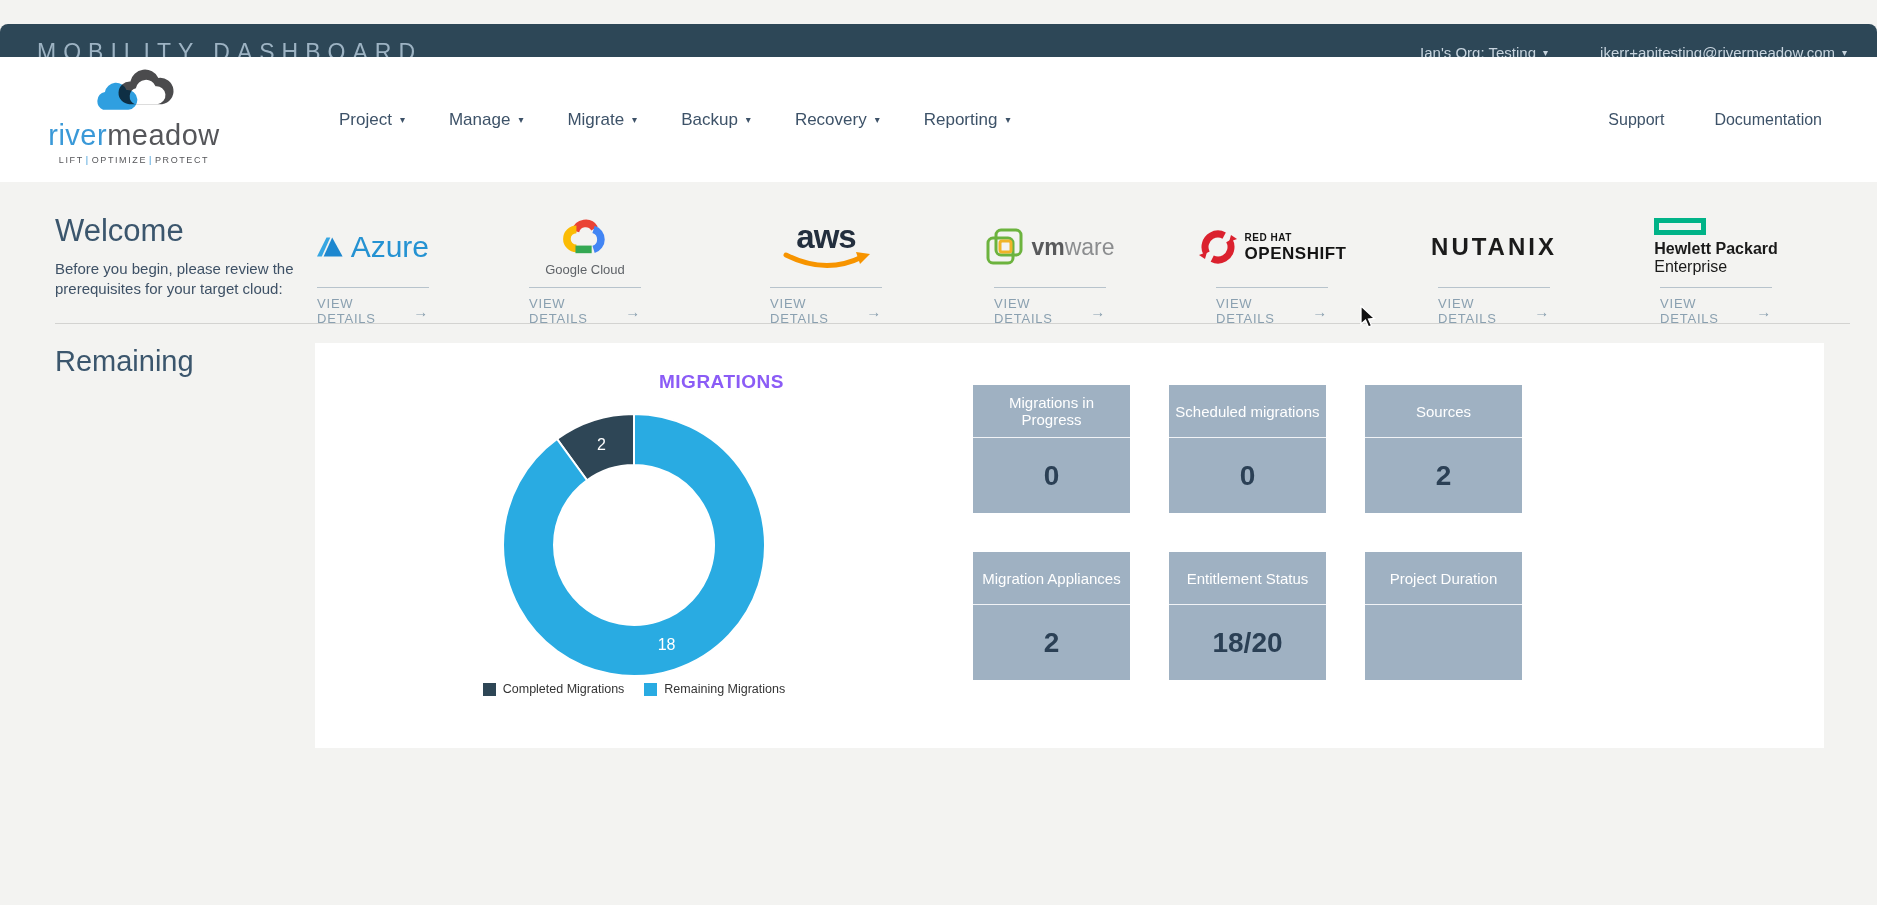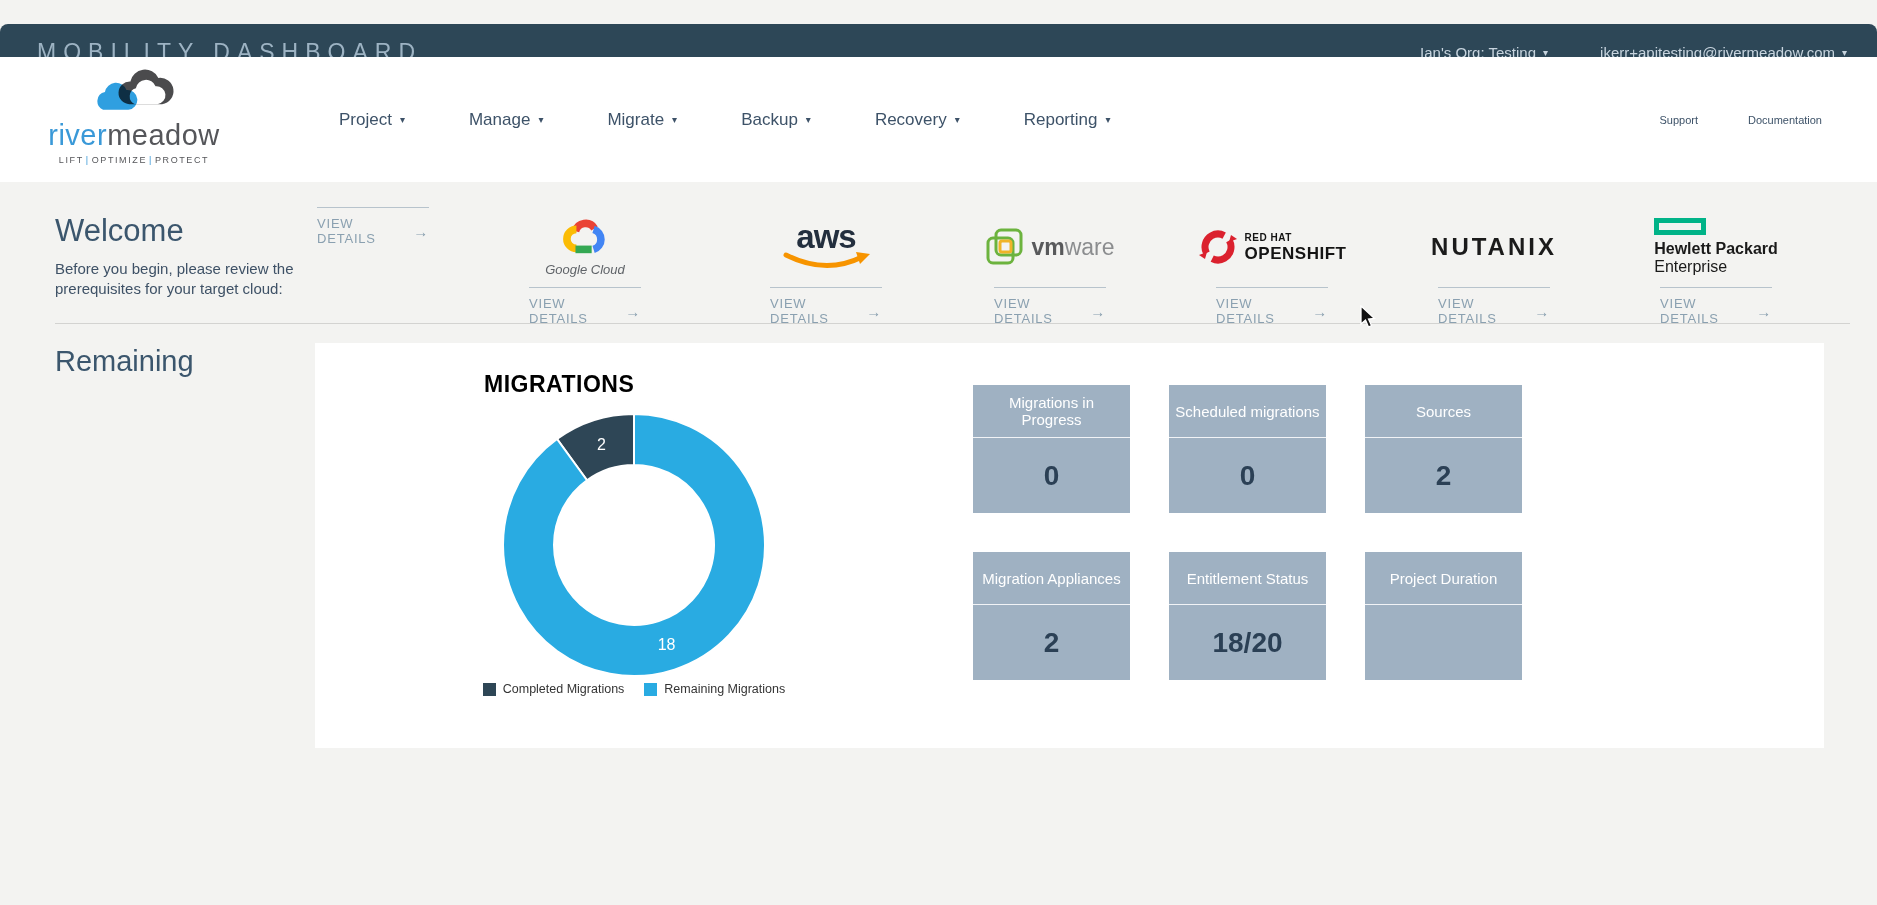--- a/index.html
+++ b/index.html
@@ -16,40 +16,40 @@
   .caret { font-size:10px; color:#c7d4de; }
 
   
   .navbar { position:absolute; left:0; top:57px; width:1877px; height:125px; background:#ffffff; }
   .logo-block { position:absolute; left:44px; top:4px; width:180px; text-align:center; }
   .brand { font-size:29px; letter-spacing:0.5px; line-height:1; margin-top:-4px; }
   .brand-blue { color:#3a99d8; }
   .brand-dark { color:#55565a; }
   .tagline { margin-top:5px; font-size:9px; letter-spacing:1.6px; color:#55565a; }
   .tagline .pipe { color:#3a99d8; padding:0 2px; }
-  .nav-menus { position:absolute; left:339px; top:0; height:125px; display:flex; align-items:center; gap:64px; }
+  .nav-menus { position:absolute; left:339px; top:0; height:125px; display:flex; align-items:center; gap:44px; }
   .nav-item { display:flex; align-items:center; gap:8px; font-size:17px; color:#3d5268; cursor:pointer; }
   .nav-item .caret { color:#3d5268; }
   .nav-links { position:absolute; right:55px; top:0; height:125px; display:flex; align-items:center; gap:50px; }
-  .nav-link { font-size:11px; color:#3d5268; cursor:pointer; }
+  .nav-link { font-size:16px; color:#3d5268; cursor:pointer; }
 
   
   .welcome-heading { position:absolute; left:55px; top:213px; font-size:31px; color:#3b566d; }
   .welcome-sub { position:absolute; left:55px; top:259px; width:252px; font-size:15px; line-height:1.3; color:#3e5166; }
 
   .provider { position:absolute; top:207px; width:112px; }
   .logo-area { height:80px; display:flex; align-items:center; justify-content:center; white-space:nowrap; }
   .view-details { display:flex; justify-content:space-between; align-items:center; width:112px;
                   border-top:1px solid #b7c3cc; padding-top:8px;
                   font-size:13px; letter-spacing:0.8px; color:#8aa0b0; cursor:pointer; text-decoration:none; }
   .vd-arrow { font-size:15px; color:#8aa0b0; }
 
   .azure-text { font-size:30px; color:#2492d2; margin-left:8px; }
   .gcloud-stack { display:flex; flex-direction:column; align-items:center; gap:5px; }
-  .gcloud-text { font-size:13px; color:#5f6368;font-style:italic; }
+  .gcloud-text { font-size:13px; color:#5f6368; }
   .aws-stack { display:flex; flex-direction:column; align-items:center; }
   .aws-text { font-size:33px; font-weight:bold; color:#232f3e; letter-spacing:-1px; line-height:0.85; }
   .vmware-row { display:flex; align-items:center; gap:6px; }
   .vm-bold { font-size:23px; font-weight:bold; color:#58595b;margin-top:10px; }
   .vm-light { font-size:23px; color:#8b8d8f; }
   .rh-row { display:flex; align-items:center; gap:7px; }
   .rh-text { display:flex; flex-direction:column; line-height:1; color:#141414; }
   .rh-top { font-size:10px; font-weight:bold; letter-spacing:0.5px; }
   .rh-bottom { font-size:17px; font-weight:bold; letter-spacing:0.5px; margin-top:2px; }
   .nutanix-text { font-size:24px; font-weight:bold; letter-spacing:3px; color:#1b1b1b; }
@@ -57,22 +57,22 @@
   .hpe-rect { width:52px; height:17px; border:5px solid #00b388; margin-bottom:5px; }
   .hpe-top { font-size:16px; font-weight:bold; color:#1a1a1a; }
   .hpe-bottom { font-size:16px; color:#1a1a1a; }
 
   .section-divider { position:absolute; left:55px; top:323px; width:1795px; height:1px; background:#d3d3d1; }
 
   
   .overview-heading { position:absolute; left:55px; top:345px; font-size:29px; color:#3b566d; }
   .panel { position:absolute; left:315px; top:343px; width:1509px; height:405px; background:#ffffff; }
 
-  .chart-title { position:absolute; left:169px; top:28px; width:300px; text-align:left;
-                 font-size:23px; font-weight:bold; letter-spacing:0.5px; color:#000000; }
+  .chart-title { position:absolute; left:169px; top:28px; width:300px; text-align:right;
+                 font-size:19px; font-weight:bold; letter-spacing:0.5px; color:#8b5cf6; }
   .donut-svg { position:absolute; left:186px; top:69px; }
   .donut-svg text { font-family:"Liberation Sans", sans-serif; }
   .legend { position:absolute; left:119px; top:339px; width:400px; display:flex; justify-content:center; gap:20px; }
   .legend-item { display:flex; align-items:center; gap:7px; cursor:pointer; }
   .swatch { width:13px; height:13px; }
   .legend-label { font-size:12.5px; color:#343434; }
 
   .cards { position:absolute; left:658px; top:42px; display:grid;
            grid-template-columns:repeat(3,157px); grid-auto-rows:128px; gap:39px; }
   .card { background:#9fb1c2; display:flex; flex-direction:column; }
@@ -142,20 +142,27 @@
   <div class="nav-links">
     <div class="nav-link">Support</div>
     <div class="nav-link">Documentation</div>
   </div>
 </div>
 
 <div class="welcome-heading">Welcome</div>
 <div class="welcome-sub">Before you begin, please review the prerequisites for your target cloud:</div>
 
 <div class="provider" style="left:317px">
+  <div class="logo-area">
+    <svg width="50" height="42" viewBox="0 0 54 44">
+      <path d="M32,2 L54,42 L14,42 Z" fill="#1d87cf"></path>
+      <path d="M20,2 L28,2 L10,42 L0,42 Z" fill="#36a6e2"></path>
+    </svg>
+    <span class="azure-text">Azure</span>
+  </div>
   <a class="view-details">
     <span>VIEW DETAILS</span>
     <span class="vd-arrow">→</span>
   </a>
 </div>
 
 <div class="provider" style="left:529px">
   <div class="logo-area">
     <div class="gcloud-stack">
       <svg width="46" height="40" viewBox="0 0 46 42">

